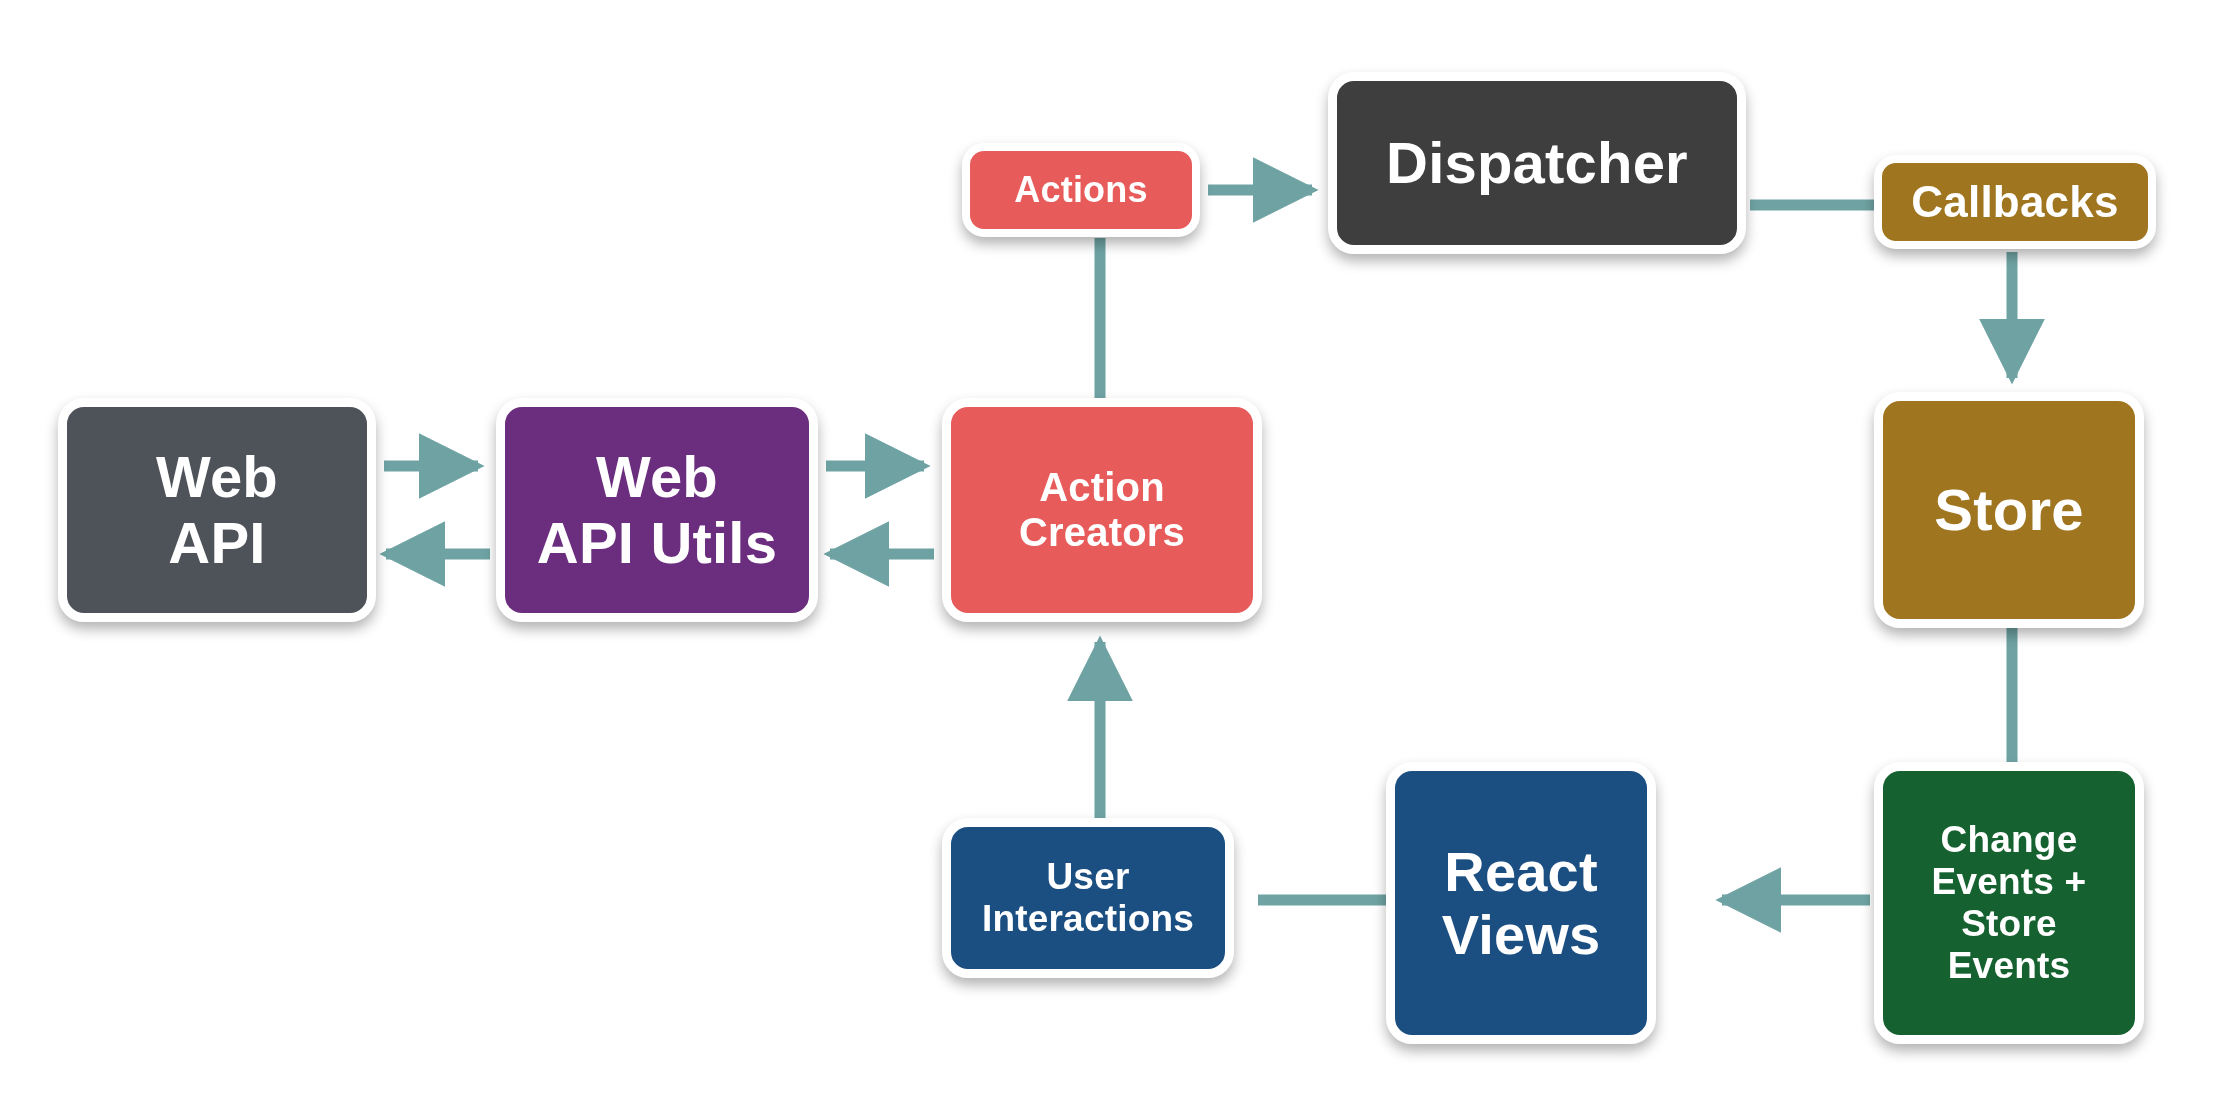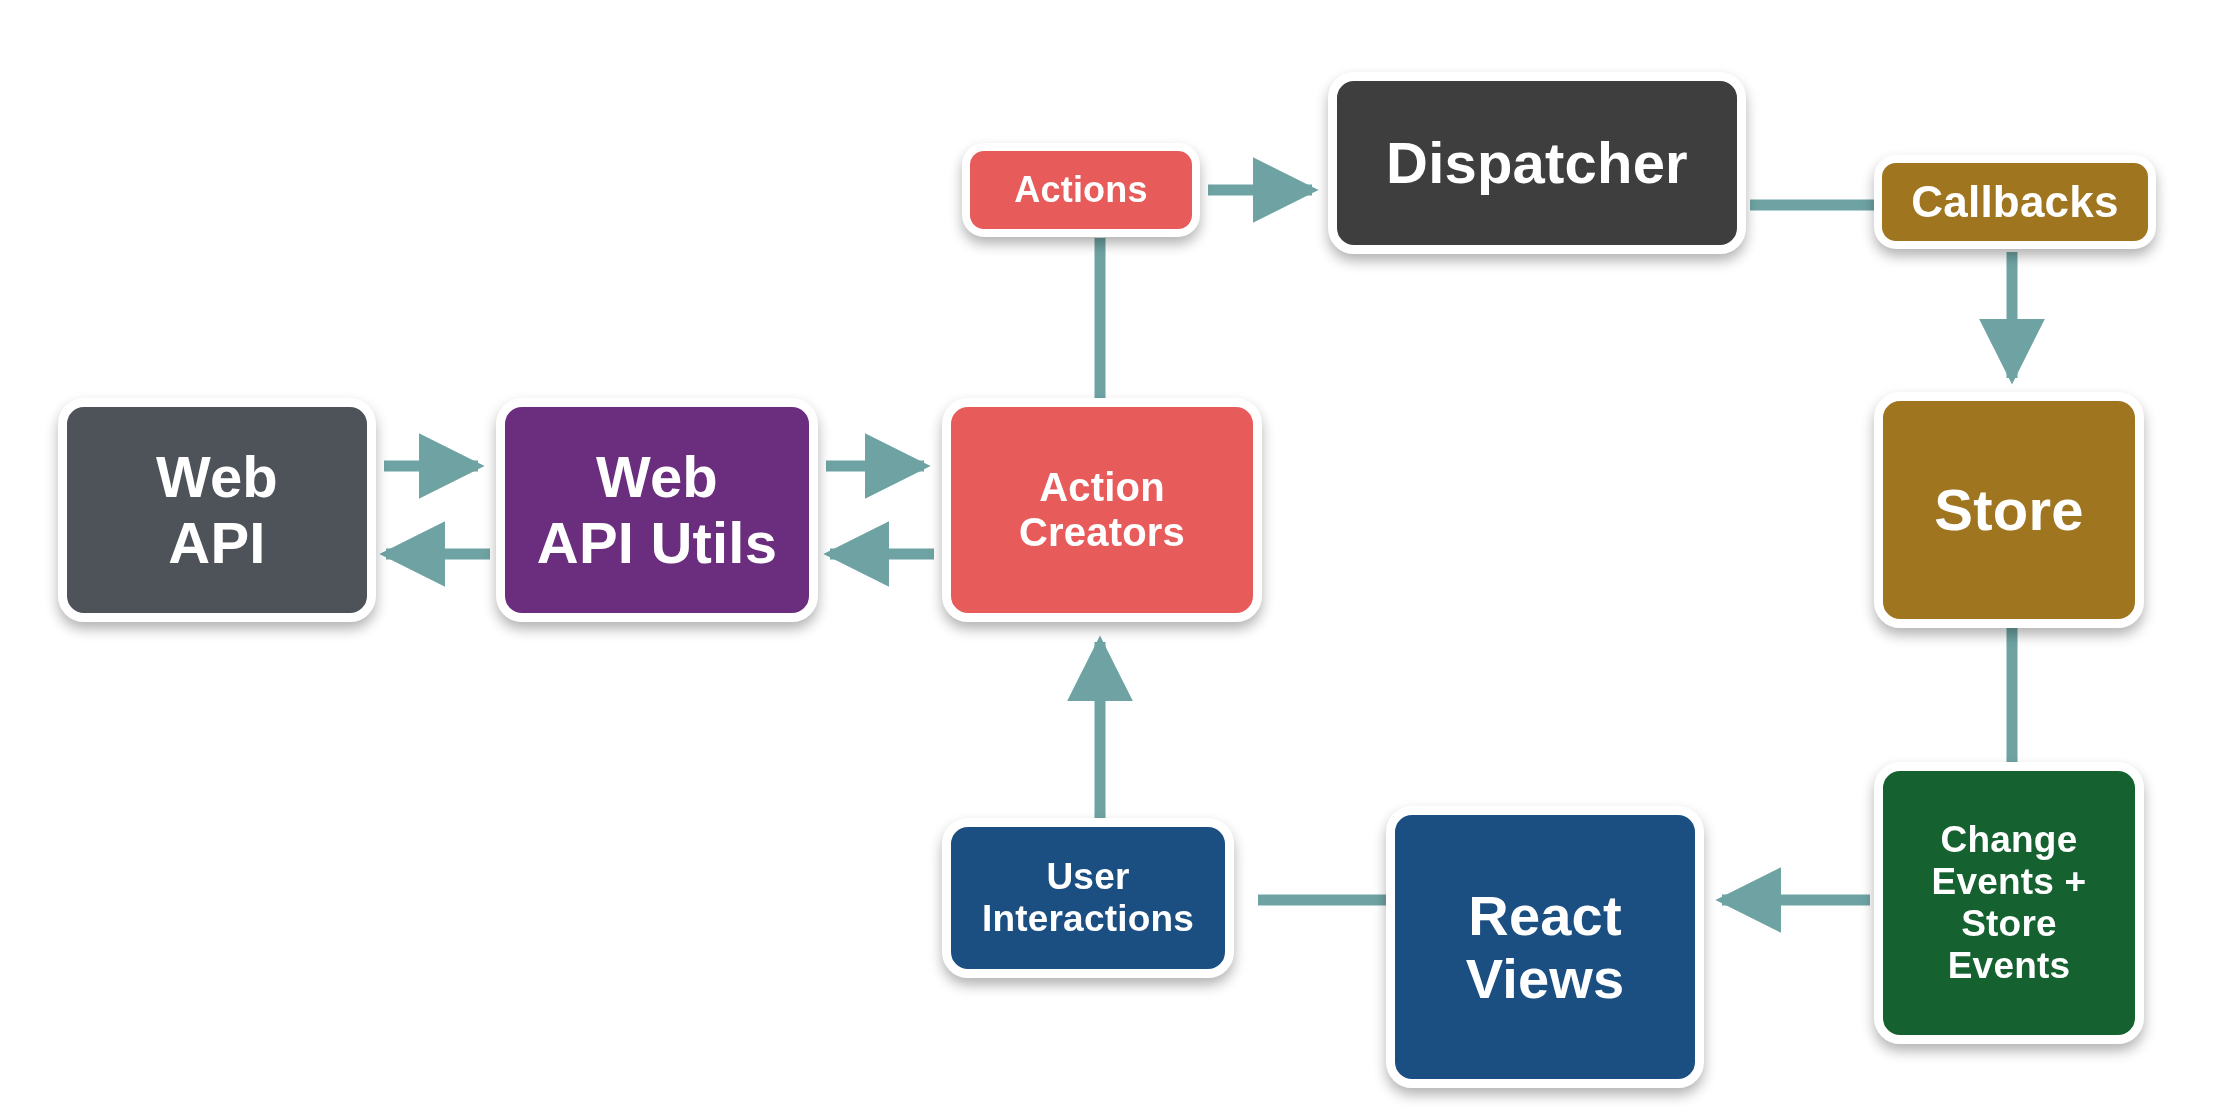--- a/index.html
+++ b/index.html
@@ -56,21 +56,21 @@
   }
   
   #node-web-api        { left: 58px;   top: 398px; width: 318px;  height: 224px;  font-size: 58px; }
   #node-web-api-utils  { left: 496px;  top: 398px; width: 322px;  height: 224px;  font-size: 58px; }
   #node-action-creators{ left: 942px;  top: 398px; width: 320px;  height: 224px;  font-size: 40px; }
   #node-actions        { left: 962px;  top: 143px; width: 238px;  height: 94px;   font-size: 36px; border-radius: 22px; border-width: 8px; }
   #node-dispatcher     { left: 1328px; top: 72px;  width: 418px;  height: 182px;  font-size: 58px; }
   #node-callbacks      { left: 1874px; top: 155px; width: 282px;  height: 94px;   font-size: 44px; border-radius: 22px; border-width: 8px; }
   #node-store          { left: 1874px; top: 392px; width: 270px;  height: 236px;  font-size: 58px; }
   #node-change-events  { left: 1874px; top: 762px; width: 270px;  height: 282px;  font-size: 37px; }
-  #node-react-views    { left: 1386px; top: 806px; width: 318px;  height: 282px;  font-size: 56px; }
+  #node-react-views    { left: 1386px; top: 762px; width: 270px;  height: 282px;  font-size: 56px; }
   #node-user-inter     { left: 942px;  top: 818px; width: 292px;  height: 160px;  font-size: 37px; }
 </style>
 </head>
 <body>
 
 <div id="stage" style="background: rgb(255, 255, 255);">
 
   <svg id="edges" viewBox="0 0 2232 1114" width="2232" height="1114" xmlns="http://www.w3.org/2000/svg">
     <defs>
       <marker id="arrow-r" markerWidth="6" markerHeight="6" refX="5.4" refY="3" orient="auto" markerUnits="strokeWidth">

